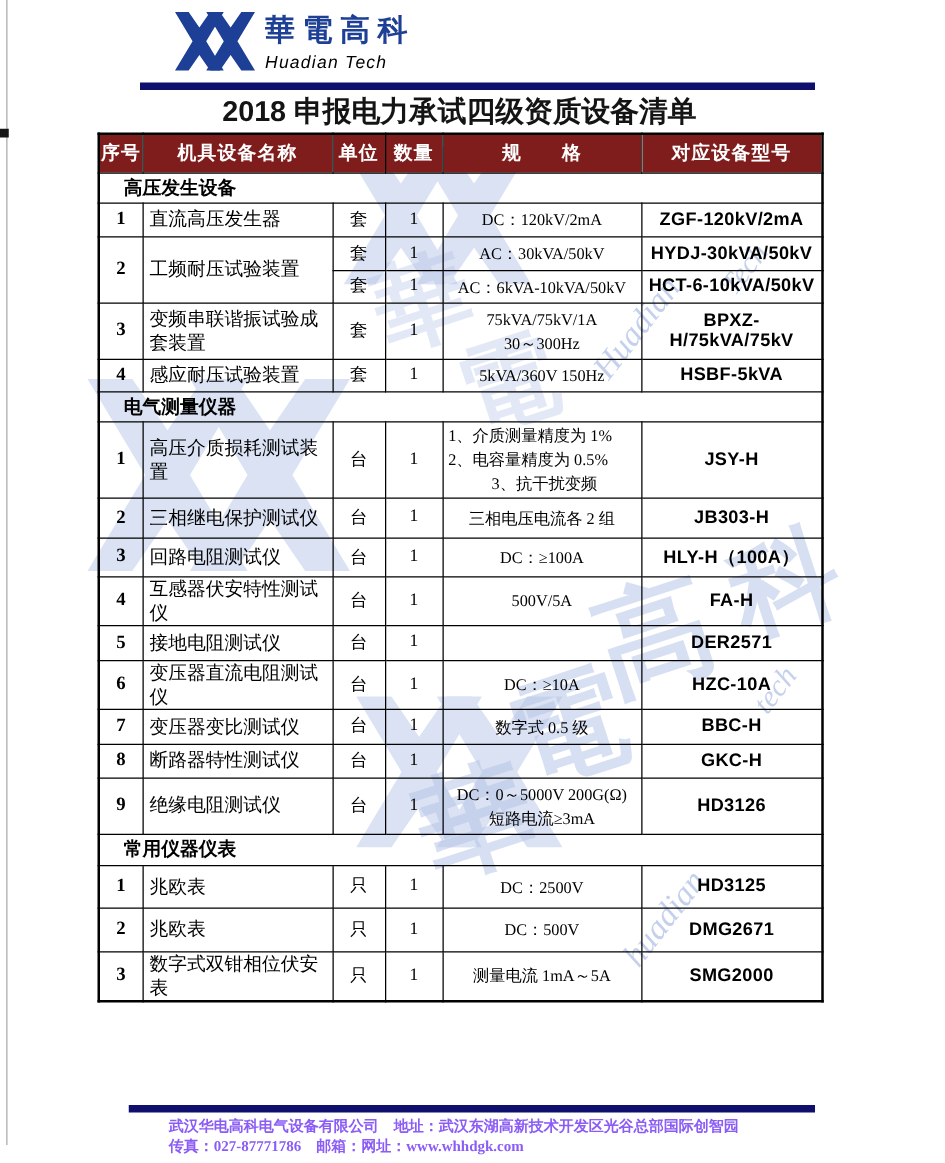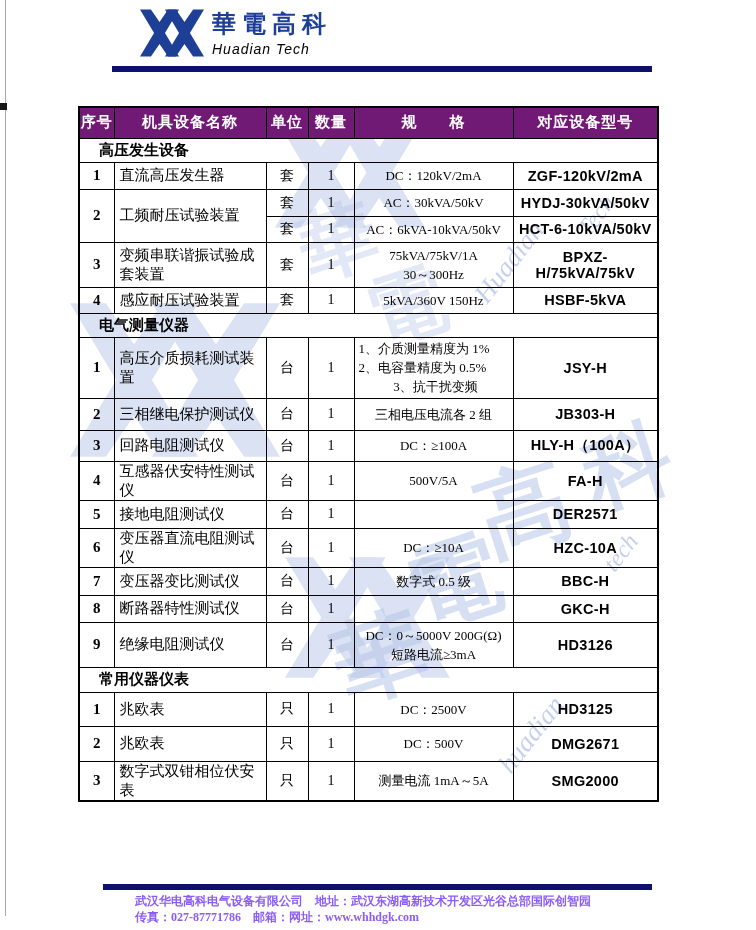--- a/index.html
+++ b/index.html
@@ -23,21 +23,21 @@
             padding-bottom:2px; z-index:2; font-family:"Liberation Serif", serif; }
   .head-rule { position:absolute; left:112px; top:66px; width:540px; height:6px; background:#0f0f6e; z-index:2; }
 
   .doc-title { position:absolute; left:78px; top:74px; width:579px; text-align:center;
                font-size:23px; font-weight:bold; color:#141414; z-index:2; }
 
   
   table.list { position:absolute; left:78px; top:106px; width:579px; border-collapse:collapse;
                table-layout:fixed; border:2px solid #000; z-index:1; background:transparent; }
   table.list th, table.list td { border:1px solid #000; overflow:hidden; }
-  tr.header th { background:#701a75; color:#fff; font-weight:600; font-size:15px;
+  tr.header th { background:#7f1d1d; color:#fff; font-weight:600; font-size:15px;
                  letter-spacing:1px; text-align:center; }
   tr.section td { font-weight:bold; font-size:15px; text-align:left; padding-left:19px; color:#000; }
   td.no   { text-align:center; font-weight:bold; font-size:15px; font-family:"Liberation Serif", serif; }
   td.name { text-align:left; padding-left:5px; font-size:15px; font-family:"Liberation Serif", serif; }
   td.unit, td.qty { text-align:center; font-size:14px; font-family:"Liberation Serif", serif; }
   td.spec { text-align:center; font-size:13px; line-height:19px; font-family:"Liberation Serif", serif; }
   td.spec.spec-list { text-align:left; padding-left:4px; }
   td.spec .center { text-align:center; }
   td.model { text-align:center; font-weight:bold; font-size:14.5px; letter-spacing:0.3px; }
 
@@ -90,20 +90,21 @@
       <path fill="#1d3f96" d="M0 0 H14 L25 16 L36 0 H50 L32 30 L50 60 H36 L25 44 L14 60 H0 L18 30 Z"></path>
       <path fill="#1d3f96" d="M32 0 H46 L57 16 L68 0 H82 L64 30 L82 60 H68 L57 44 L46 60 H32 L50 30 Z"></path>
     </svg>
     <div class="logo-text">
       <div class="logo-cn">華電高科</div>
       <div class="logo-en">Huadian Tech</div>
     </div>
   </div>
   <div class="head-rule"></div>
 
+  <div class="doc-title">2018 申报电力承试四级资质设备清单</div>
 
   <table class="list">
     <colgroup>
       <col style="width:35px">
         <col style="width:152px">
         <col style="width:42px">
       <col style="width:46px">
         <col style="width:159px">
         <col style="width:145px">
     </colgroup>

